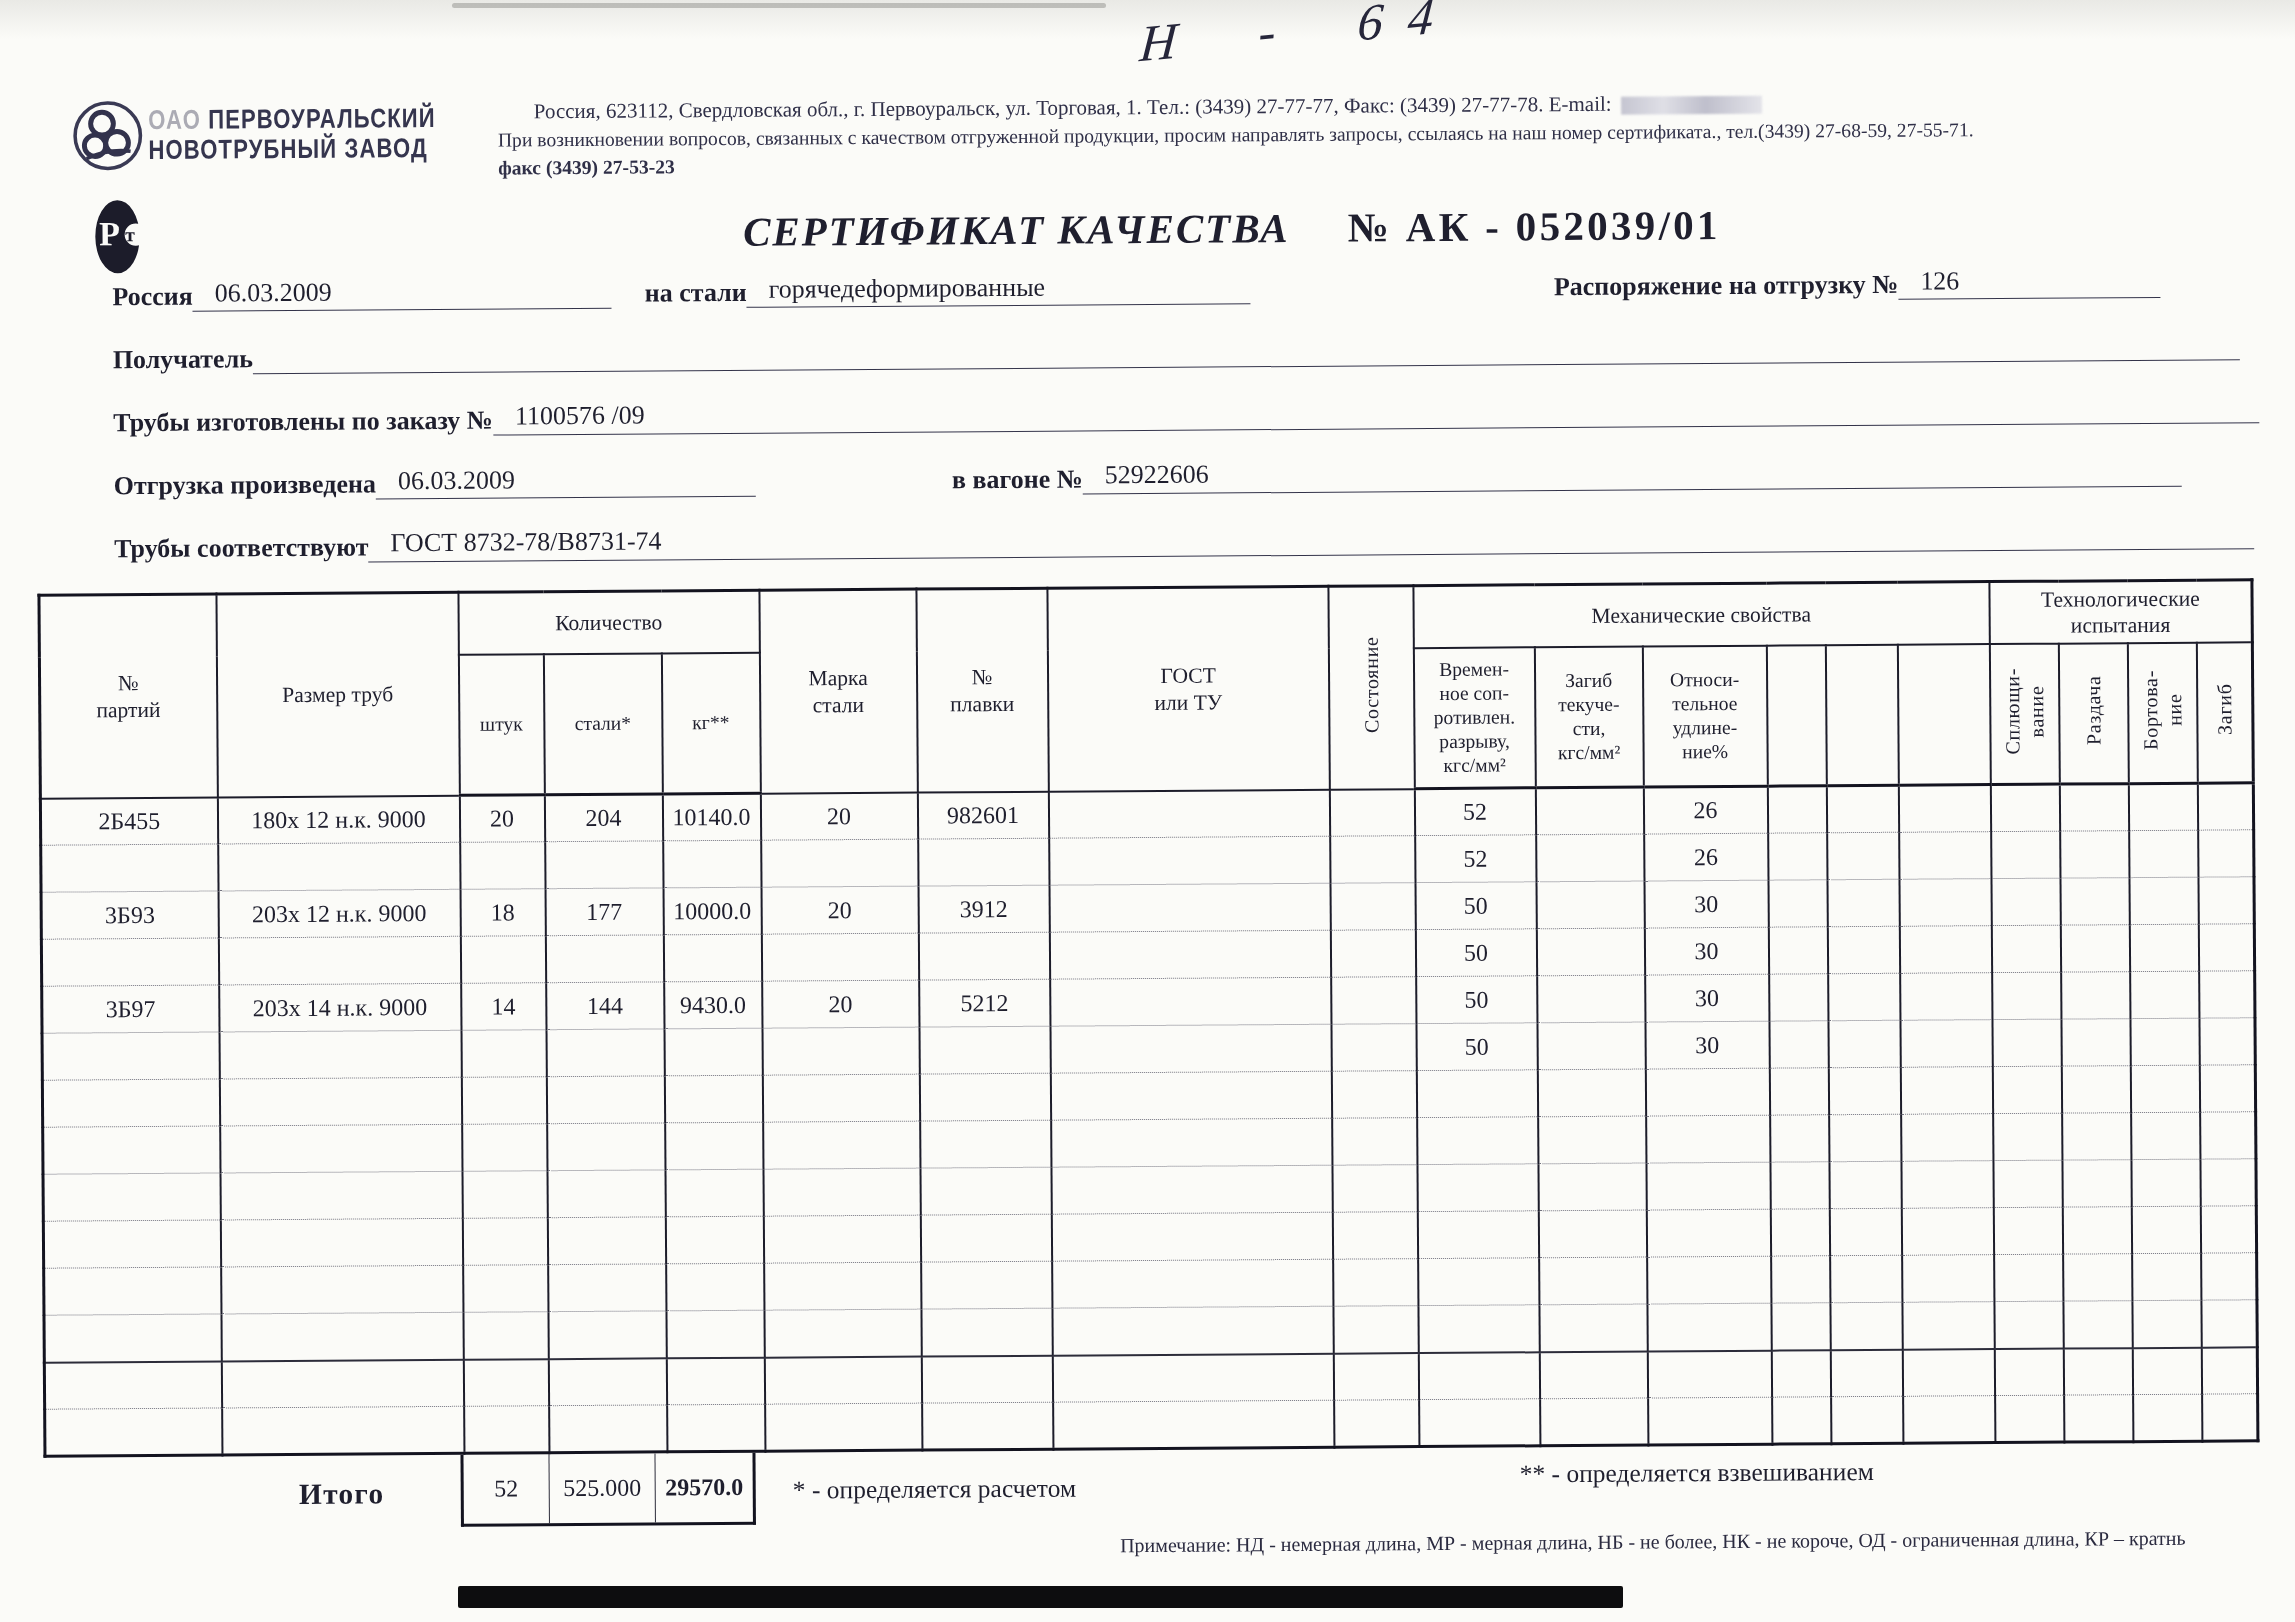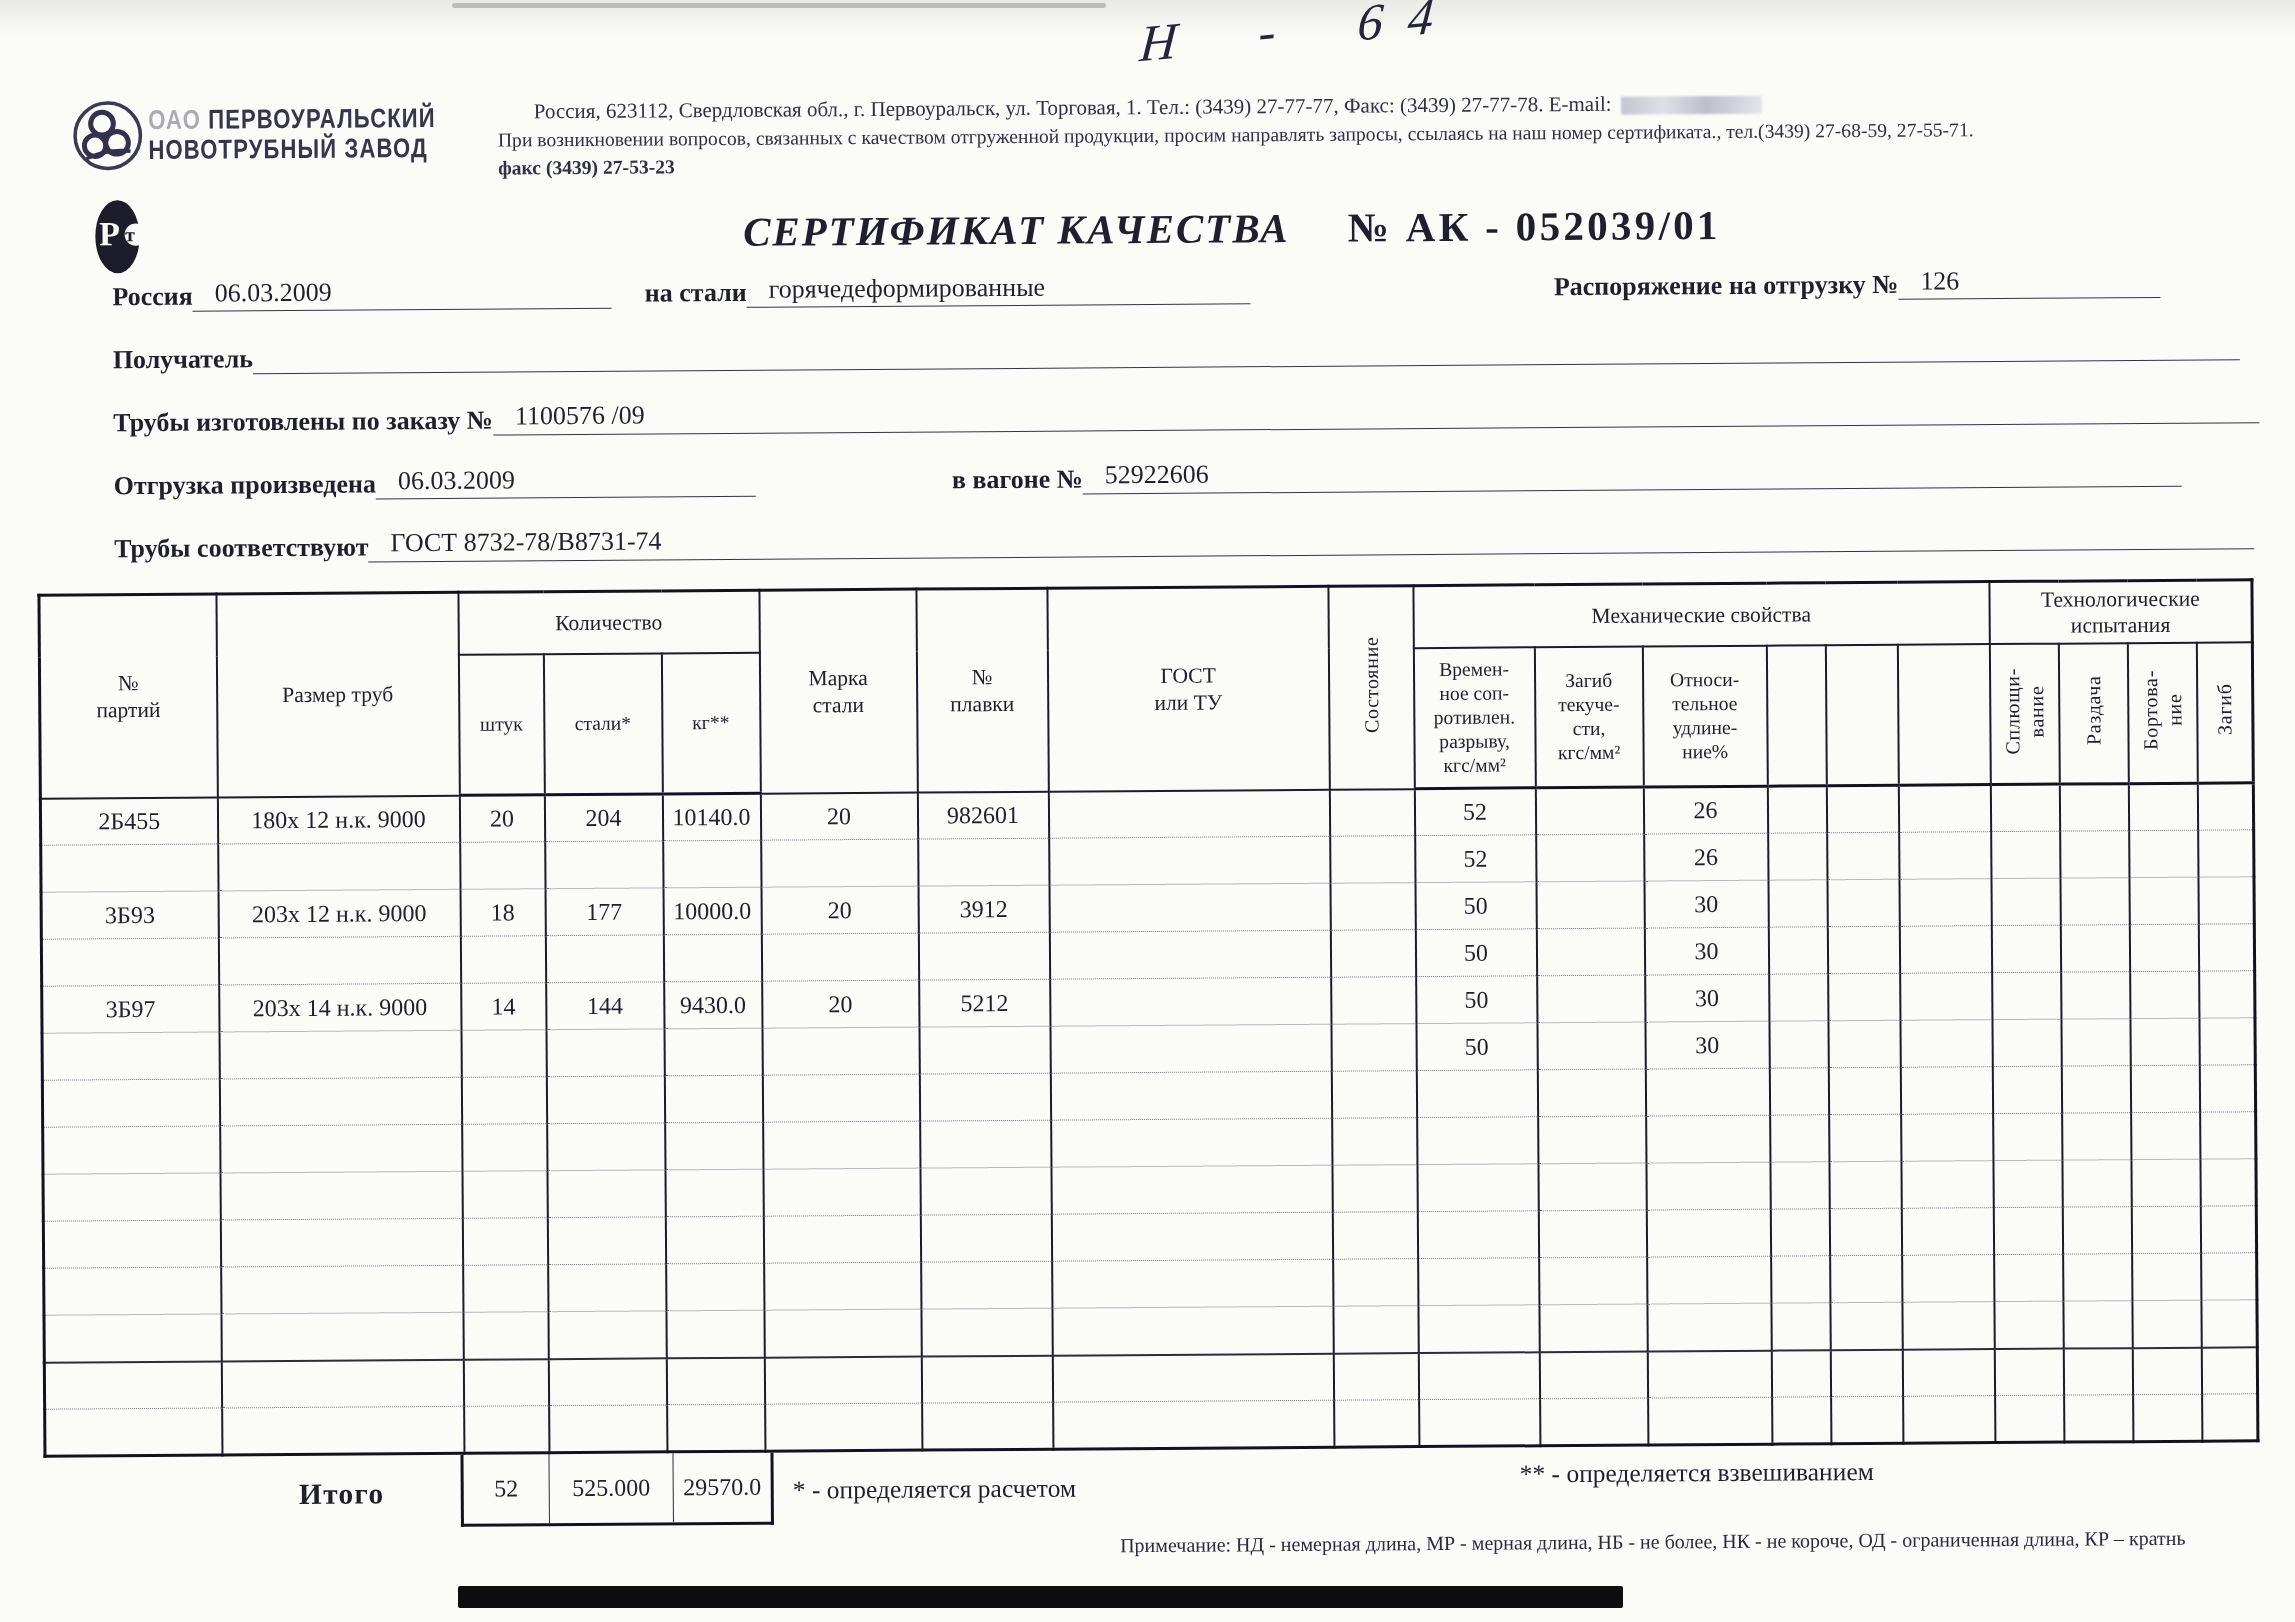--- a/index.html
+++ b/index.html
@@ -85,21 +85,21 @@
     display:inline-block;font-size:20px;line-height:1.2;letter-spacing:0.7px;}
 
   
   .totals{position:relative;margin-left:39px;width:2212px;height:124px;}
   .totals-label{position:absolute;left:177px;top:22px;width:242px;text-align:center;
     font-weight:700;font-size:29.4px;letter-spacing:1.3px;}
   .totals-box{position:absolute;left:417px;top:0;display:flex;
     border:3.3px solid #13131f;border-top:none;background:transparent;}
   .totals-box .cell{display:flex;align-items:center;justify-content:center;
     height:69px;font-size:24px;box-sizing:border-box;}
-  .tb-pcs{width:85px;} .tb-m{width:124px;border-left:1.3px solid #2c2c3a;} .tb-kg{width:98px;border-left:1.3px solid #2c2c3a;}
+  .tb-pcs{width:85px;} .tb-m{width:106px;border-left:1.3px solid #2c2c3a;} .tb-kg{width:98px;border-left:1.3px solid #2c2c3a;font-weight:bold;}
   .fn-calc{position:absolute;left:749px;top:23px;font-size:25.5px;}
   .fn-weigh{position:absolute;left:1476px;top:11.8px;font-size:25.5px;}
   .fn-legend{position:absolute;left:1076px;top:84px;font-size:20px;white-space:nowrap;color:#2b2b40;}
 </style>
 </head>
 <body>
 
 <div class="top-artifact"></div>
 
 <div class="rot">

